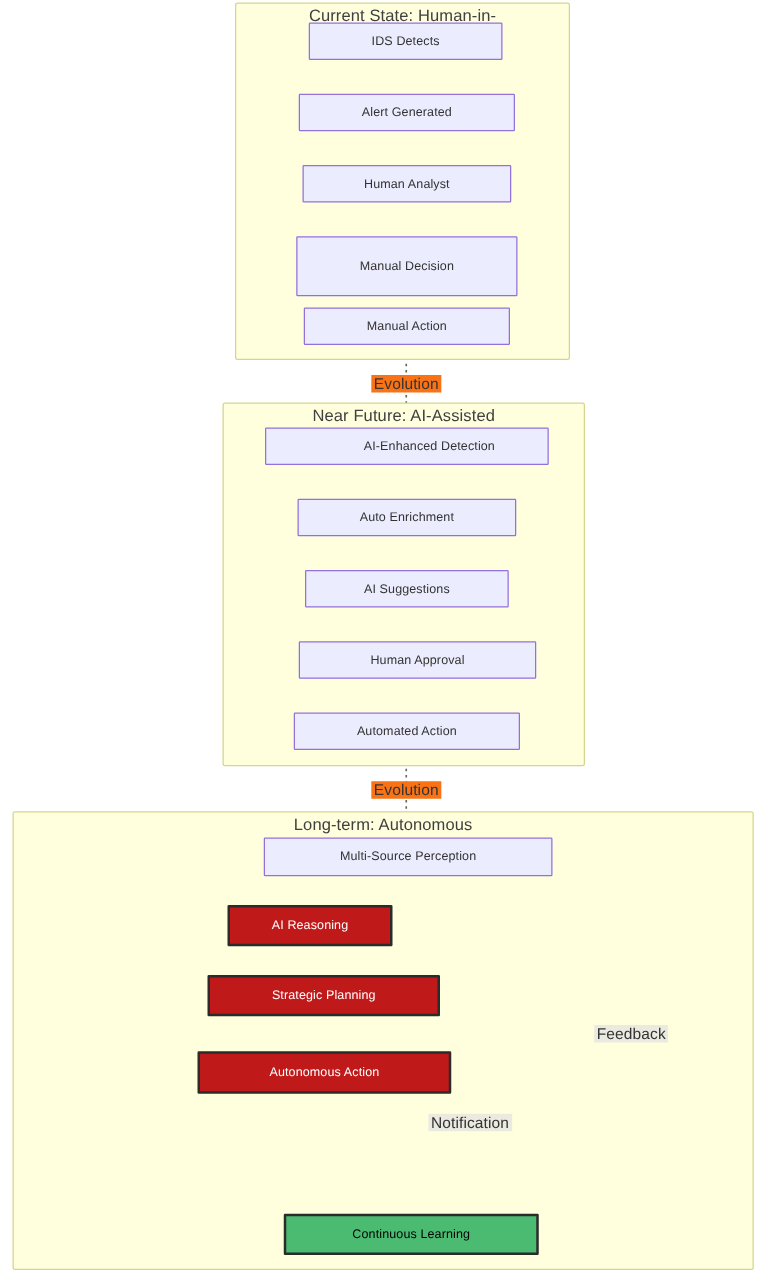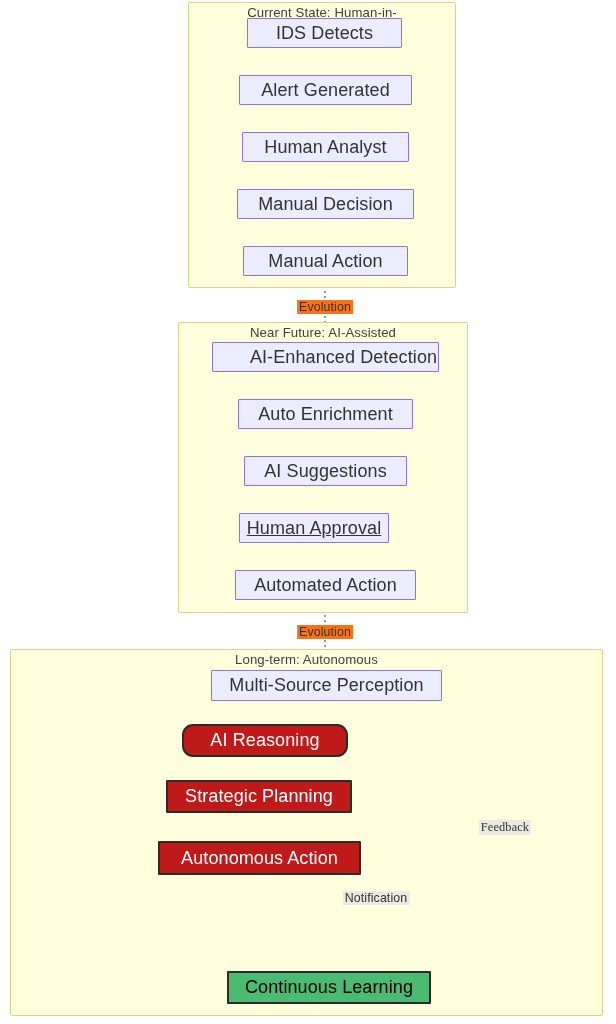--- a/index.html
+++ b/index.html
@@ -46,21 +46,21 @@
     white-space: nowrap;
     overflow: hidden;
     letter-spacing: 0.1px;
   }
   .node {
     position: absolute;
     box-sizing: border-box;
     display: flex;
     align-items: center;
     justify-content: center;
-    font-size: 18px;
+    font-size: 10px;
     letter-spacing: 0.1px;
     white-space: nowrap;
     border-radius: 1px;
   }
   .node.lavender {
     background: #ececff;
     border: 1px solid #9370db;
     color: #333333;
   }
   .node.red {
@@ -139,21 +139,21 @@
   </div>
   <div class="node lavender" style="left:247px; top:18px; width:155px; height:30px;">
     <span>IDS Detects</span>
   </div>
   <div class="node lavender" style="left:239px; top:75px; width:173px; height:30px;">
     <span>Alert Generated</span>
   </div>
   <div class="node lavender" style="left:242px; top:132px; width:167px; height:30px;">
     <span>Human Analyst</span>
   </div>
-  <div class="node lavender" style="left:237px; top:189px; width:177px; height:30px;">
+  <div class="node lavender" style="left:237px; top:189px; width:177px; height:48px;">
     <span>Manual Decision</span>
   </div>
   <div class="node lavender" style="left:243px; top:246px; width:165px; height:30px;">
     <span>Manual Action</span>
   </div>
 
   <div class="edge-label" style="left:325px; top:300px;">
     <span>Evolution</span>
   </div>
 
@@ -162,50 +162,50 @@
   </div>
   <div class="node lavender" style="left:212px; top:342px; width:227px; height:30px;padding-left:36px;">
     <span>AI-Enhanced Detection</span>
   </div>
   <div class="node lavender" style="left:238px; top:399px; width:175px; height:30px;">
     <span>Auto Enrichment</span>
   </div>
   <div class="node lavender" style="left:244px; top:456px; width:163px; height:30px;">
     <span>AI Suggestions</span>
   </div>
-  <div class="node lavender" style="left:239px; top:513px; width:150px; height:30px;text-decoration:underline;">
+  <div class="node lavender" style="left:239px; top:513px; width:190px; height:30px;">
     <span>Human Approval</span>
   </div>
   <div class="node lavender" style="left:235px; top:570px; width:181px; height:30px;">
     <span>Automated Action</span>
   </div>
 
   <div class="edge-label" style="left:325px; top:625px;">
     <span>Evolution</span>
   </div>
 
   <div class="cluster" style="left:10px; top:649px; width:593px; height:367px;">
     <div class="cluster-title">Long-term: Autonomous</div>
   </div>
   <div class="node lavender" style="left:211px; top:670px; width:231px; height:31px;">
     <span>Multi-Source Perception</span>
   </div>
-  <div class="node red" style="left:182px; top:724px; width:166px; height:33px;border-radius:11px;">
+  <div class="node red" style="left:182px; top:724px; width:132px; height:33px;">
     <span>AI Reasoning</span>
   </div>
   <div class="node red" style="left:166px; top:780px; width:186px; height:33px;">
     <span>Strategic Planning</span>
   </div>
   <div class="node red" style="left:158px; top:841px; width:203px; height:34px;">
     <span>Autonomous Action</span>
   </div>
   <div class="node green" style="left:227px; top:971px; width:204px; height:33px;">
     <span>Continuous Learning</span>
   </div>
 
-  <div class="edge-label onyellow" style="left:505px; top:820px;font-family:Liberation Serif, serif;">
+  <div class="edge-label onyellow" style="left:505px; top:820px;">
     <span>Feedback</span>
   </div>
   <div class="edge-label onyellow" style="left:376px; top:891px;">
     <span>Notification</span>
   </div>
 
 </div>
 
 </body></html>

